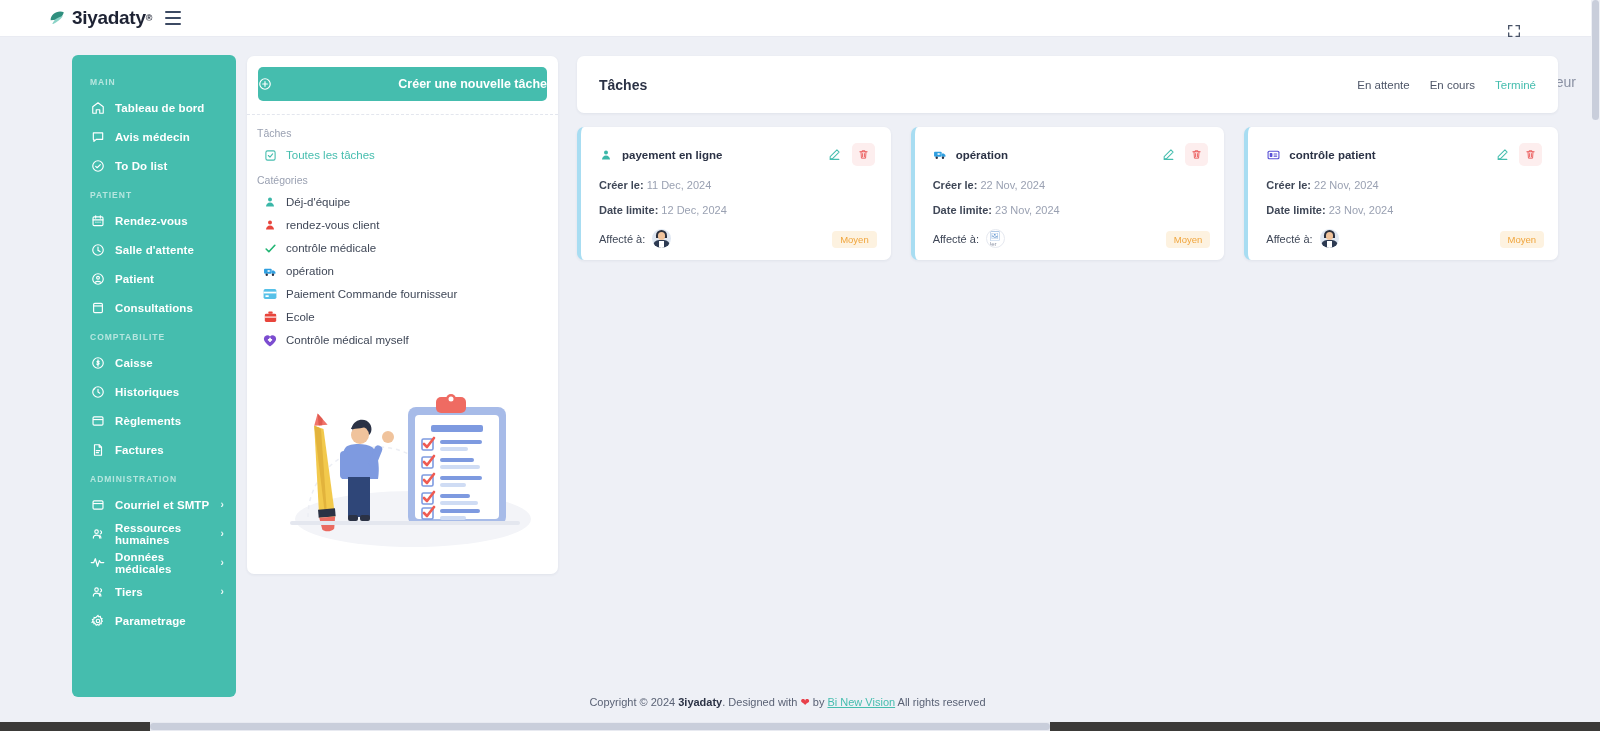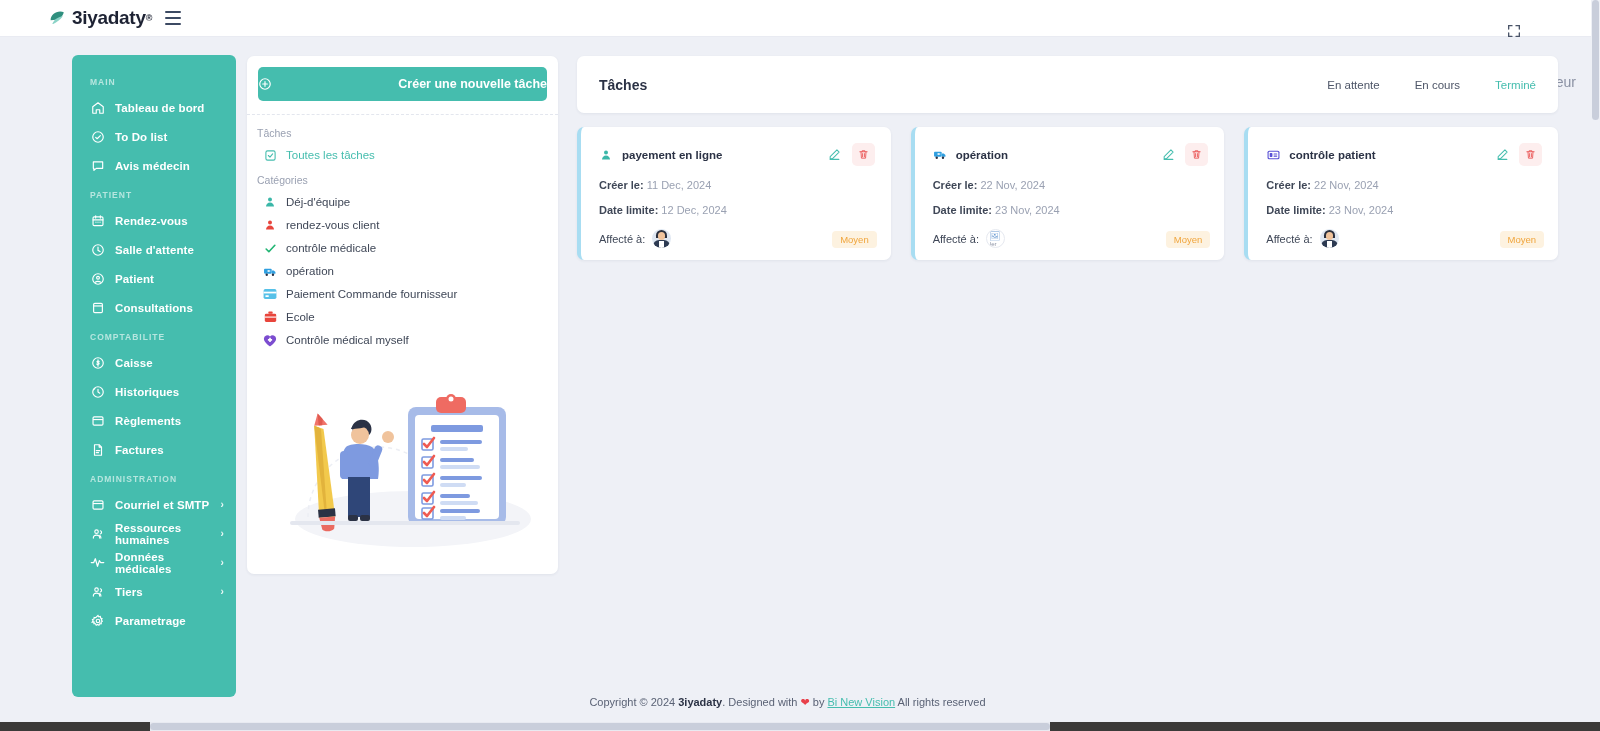--- a/index.html
+++ b/index.html
@@ -114,21 +114,21 @@
   
   .content {
     position: absolute; left: 577px; top: 56px; width: 981px; height: 518px;
   }
   .content-head {
     background: #ffffff; border-radius: 7px; height: 57px;
     display: flex; align-items: center; padding: 0 22px;
     box-shadow: 0 1px 3px rgba(40,50,80,.07);
   }
   .content-title { font-size: 14px; font-weight: bold; color: #2b3245; }
-  .tabs { margin-left: auto; display: flex; align-items: flex-start; gap: 35px; }
+  .tabs { margin-left: auto; display: flex; align-items: flex-start; gap: 20px; }
   .tab { font-size: 11.5px; color: #4e5668; cursor: pointer; }
   .tab.active { color: #45bdae; }
 
   .cards { display: flex; gap: 20px; margin-top: 14px; }
   .card {
     width: 315px; background: #ffffff; border-radius: 7px;
     border-left: 4px solid #a8ddf2; padding: 16px 16px 12px 18px;
     box-shadow: 0 1px 3px rgba(40,50,80,.07); position: relative;
   }
   .card-top { display: flex; align-items: center; }
@@ -235,34 +235,34 @@
     <div class="nav-item">
       <span class="ni">
         <svg width="14" height="14" viewBox="0 0 24 24" fill="none" stroke="currentColor" stroke-width="2" stroke-linejoin="round">
             <path d="M3 10l9-7 9 7v10a1 1 0 0 1-1 1h-5v-6H9v6H4a1 1 0 0 1-1-1z"></path>
           </svg>
       </span>
       <span>Tableau de bord</span>
     </div>
     <div class="nav-item">
       <span class="ni">
+        <svg width="14" height="14" viewBox="0 0 24 24" fill="none" stroke="currentColor" stroke-width="2" stroke-linejoin="round">
+            <path d="M4 5h16v11H9l-4 3.5V16H4z"></path>
+          </svg>
+      </span>
+      <span>Avis médecin</span>
+    </div>
+    <div class="nav-item">
+      <span class="ni">
         <svg width="14" height="14" viewBox="0 0 24 24" fill="none" stroke="currentColor" stroke-width="2">
             <circle cx="12" cy="12" r="9"></circle>
             <path d="M8 12.5l2.5 2.5L16 9.5" stroke-linecap="round" stroke-linejoin="round"></path>
           </svg>
       </span>
       <span>To Do list</span>
-    </div>
-    <div class="nav-item">
-      <span class="ni">
-        <svg width="14" height="14" viewBox="0 0 24 24" fill="none" stroke="currentColor" stroke-width="2" stroke-linejoin="round">
-            <path d="M4 5h16v11H9l-4 3.5V16H4z"></path>
-          </svg>
-      </span>
-      <span>Avis médecin</span>
     </div>
 
     <div class="nav-section">PATIENT</div>
     <div class="nav-item">
       <span class="ni">
         <svg width="14" height="14" viewBox="0 0 24 24" fill="none" stroke="currentColor" stroke-width="2">
             <rect x="3.5" y="5" width="17" height="15" rx="2"></rect>
             <path d="M3.5 10h17M8 3v4M16 3v4" stroke-linecap="round"></path>
             <circle cx="8.5" cy="14" r="1" fill="currentColor" stroke="none"></circle>
             <circle cx="12" cy="14" r="1" fill="currentColor" stroke="none"></circle>

